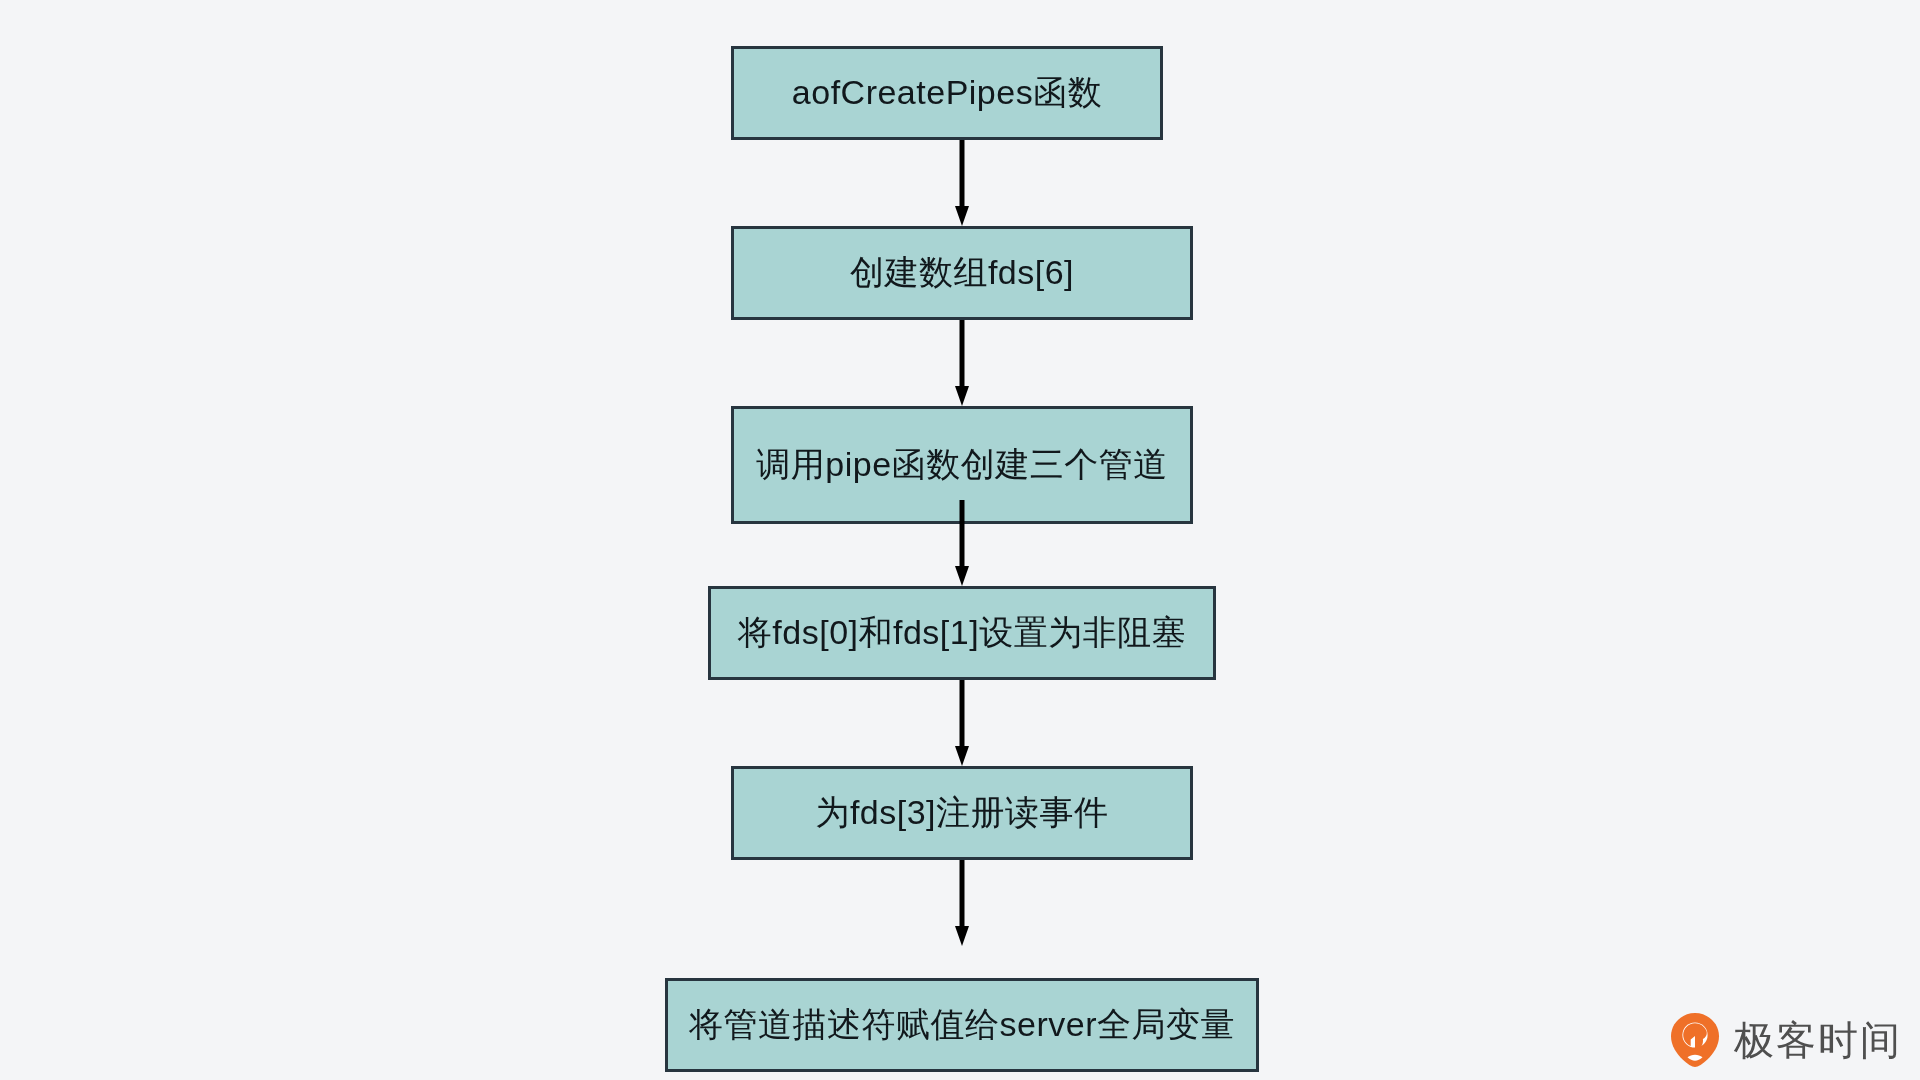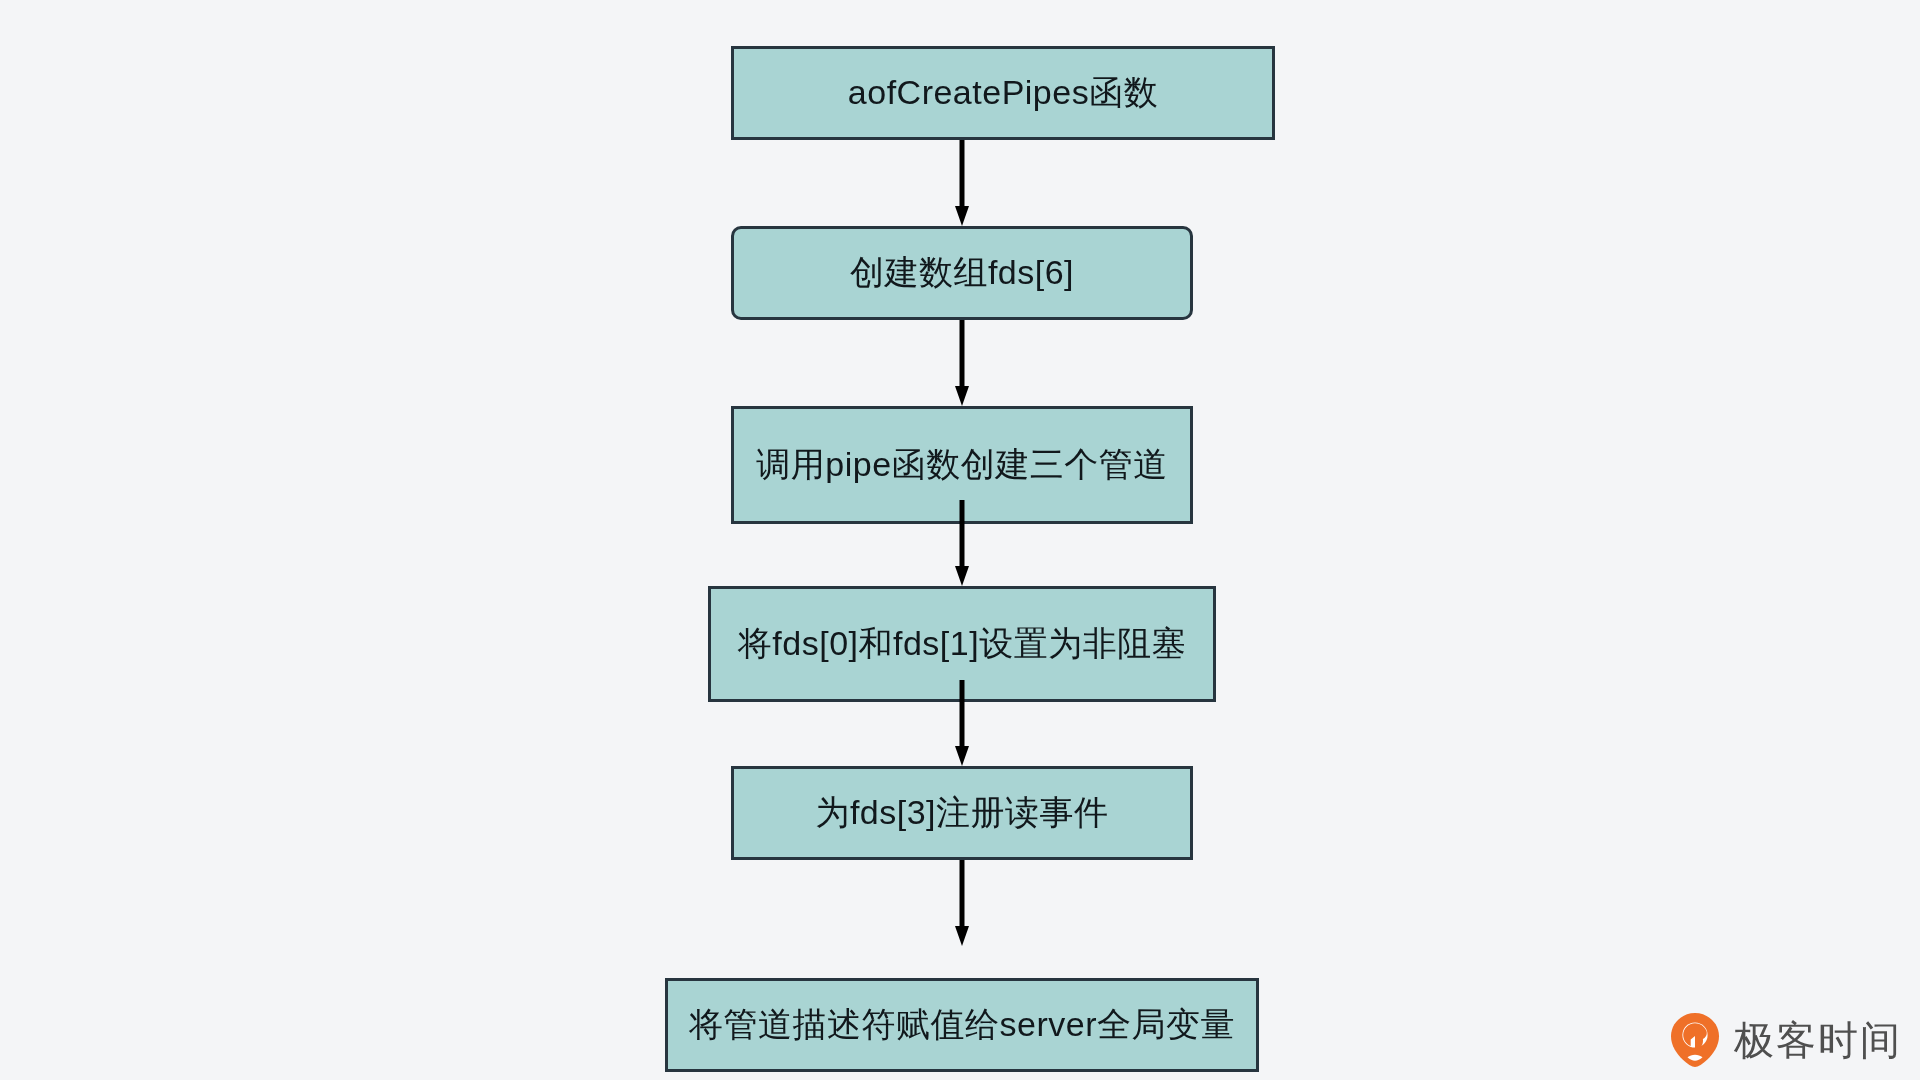--- a/index.html
+++ b/index.html
@@ -36,24 +36,24 @@
     line-height: 1.1;
     white-space: nowrap;
     user-select: none;
   }
 
   .node-label {
     display: block;
   }
 
   
-  .n1 { left: 731px;  top: 46px;   width: 544px; height: 94px;  }
-  .n2 { left: 731px;  top: 226px;  width: 462px; height: 94px; border-radius: 10px;  }
+  .n1 { left: 731px;  top: 46px;   width: 432px; height: 94px;  }
+  .n2 { left: 731px;  top: 226px;  width: 462px; height: 94px;  }
   .n3 { left: 731px;  top: 406px;  width: 462px; height: 118px;  }
-  .n4 { left: 708px;  top: 586px;  width: 508px; height: 116px;  }
+  .n4 { left: 708px;  top: 586px;  width: 508px; height: 94px;  }
   .n5 { left: 731px;  top: 766px;  width: 462px; height: 94px;  }
   .n6 { left: 665px;  top: 946px;  width: 594px; height: 94px; margin-top: 32px;  }
 
   
   .connector {
     position: absolute;
     left: 955px;
     width: 14px;
     height: 86px;
     overflow: visible;

